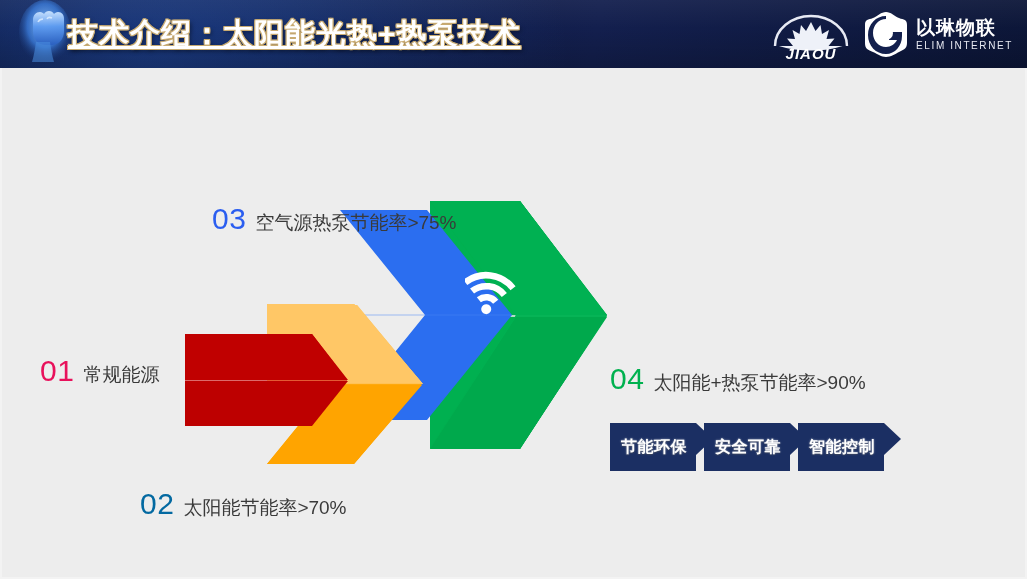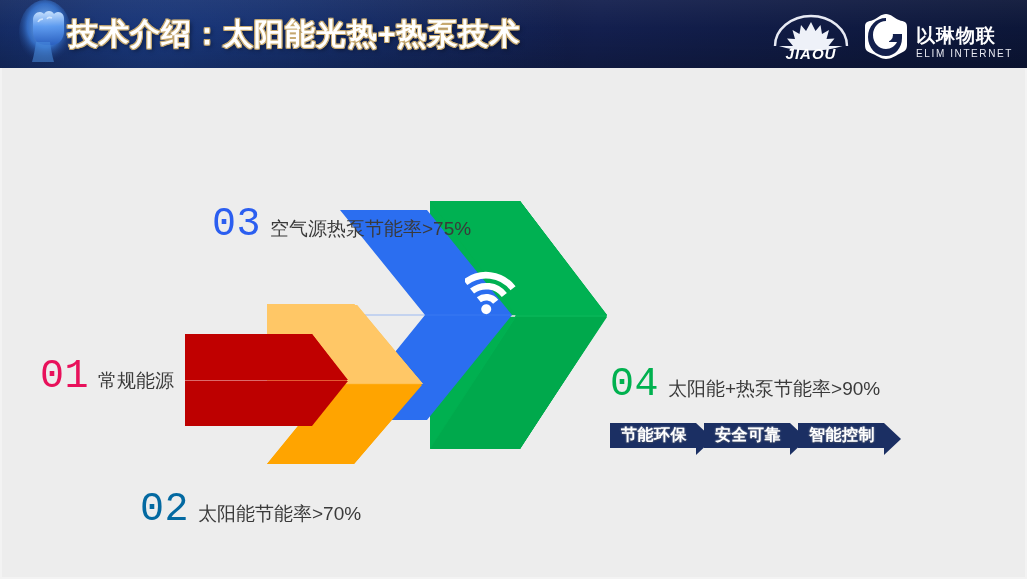--- a/index.html
+++ b/index.html
@@ -54,33 +54,34 @@
     font-weight: bold;
     color: #ffffff;
     letter-spacing: 1px;
     white-space: nowrap;
     text-shadow:
       1px 0 0 #c8ab72, -1px 0 0 #c8ab72,
       0 1px 0 #c8ab72, 0 -1px 0 #c8ab72,
       1px 1px 0 #c8ab72, -1px -1px 0 #c8ab72,
       1px -1px 0 #c8ab72, -1px 1px 0 #c8ab72,
       2px 2px 4px rgba(0,0,0,0.5);
+    text-decoration: underline;
   }
 
   .logo-jiaou {
     position: absolute;
     right: 168px; top: 6px;
     width: 96px; height: 56px;
   }
   .logo-elim {
     position: absolute;
     right: 14px; top: 9px;
     height: 50px;
     display: flex;
-    align-items: flex-end;
+    align-items: center;
     gap: 8px;
   }
   .elim-mark { width: 44px; height: 46px; flex: 0 0 auto; }
   .elim-words { display: flex; flex-direction: column; justify-content: center; line-height: 1; }
   .elim-cn {
     font-size: 19px;
     font-weight: bold;
     color: #ffffff;
     letter-spacing: 1px;
   }
@@ -109,24 +110,23 @@
   }
 
   
   .label {
     position: absolute;
     display: flex;
     align-items: baseline;
     white-space: nowrap;
   }
   .label .num {
-    font-size: 40px;
+    font-size: 30px;
     font-weight: normal;
     letter-spacing: 0.5px;
-    font-family: Liberation Mono, monospace;
   }
   .label .txt {
     font-size: 19px;
     color: #3a3a3a;
     margin-left: 9px;
     text-align: right;
   }
 
   #label-01 { left: 38px; top: 286px; }
   #label-01 .num { color: #e8115b; }
@@ -142,21 +142,21 @@
 
   
   .badges {
     position: absolute;
     left: 608px; top: 355px;
     display: flex;
     gap: 8px;
   }
   .badge {
     position: relative;
-    height: 25px;
+    height: 48px;
     background: #1b2f63;
     display: flex;
     align-items: center;
     padding: 0 9px 0 11px;
     color: #ffffff;
     font-size: 16px;
     font-weight: bold;
     letter-spacing: 0.5px;
     text-shadow: 0 0 2px rgba(255,255,255,0.65), 0 1px 1px rgba(0,0,0,0.4);
   }

